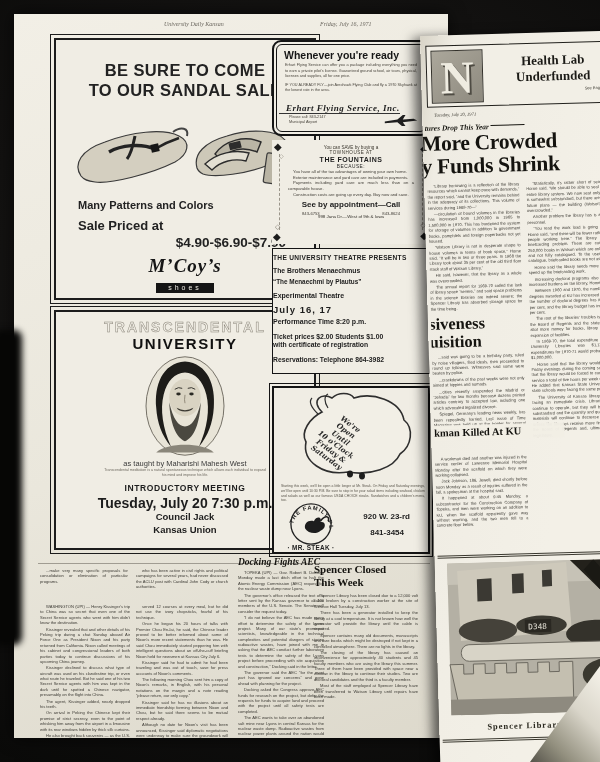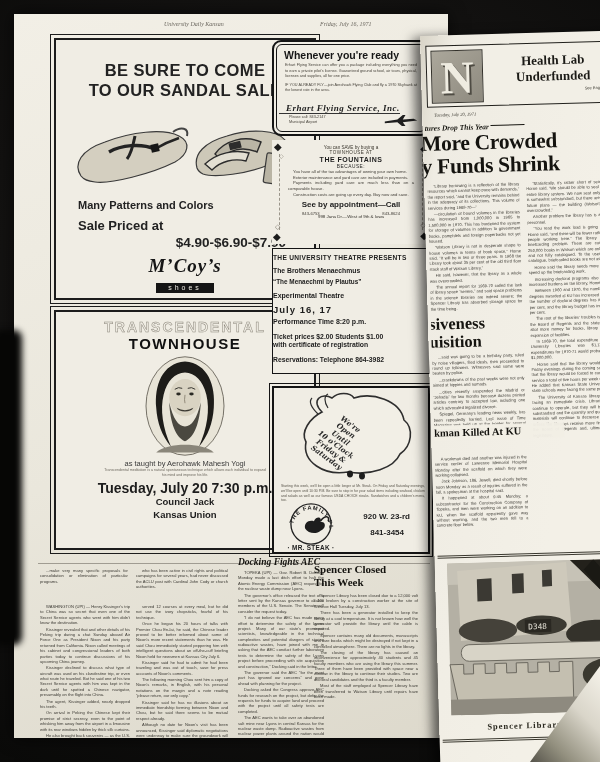--- a/index.html
+++ b/index.html
@@ -208,36 +208,37 @@
     <div class="sandal-prices">$4.90-$6.90-$7.90</div>
     <div class="mccoys">
       <div class="mccoys-script">M’Coy’s</div>
       <div><span class="mccoys-shoes">shoes</span></div>
 
     </div>
   </div>
 
   <div id="tm-ad">
     <div class="tm-title1">TRANSCENDENTAL</div>
-    <div class="tm-title2">TOWNHOUSE</div>
+    <div class="tm-title2">UNIVERSITY</div>
     <svg id="tm-portrait" width="88" height="104" viewBox="0 0 90 112">
       <ellipse cx="45" cy="56" rx="42" ry="53" fill="#e8e4d7" stroke="#6b675d" stroke-width="1"></ellipse>
       <path d="M45,8 C20,10 12,34 14,58 C15,74 20,88 30,100 C21,80 18,60 22,44 C26,28 34,21 45,20 C56,21 64,28 68,44 C72,60 69,80 60,100 C70,88 75,74 76,58 C78,34 70,10 45,8 Z" fill="#1d1c19"></path>
       <ellipse cx="45" cy="47" rx="17" ry="20" fill="#d9d3c2"></ellipse>
       <ellipse cx="38" cy="43" rx="2.4" ry="1.6" fill="#2a2924"></ellipse>
       <ellipse cx="52" cy="43" rx="2.4" ry="1.6" fill="#2a2924"></ellipse>
       <path d="M34,38 q4,-3 8,-1 M48,37 q4,-2 8,1" stroke="#2a2924" stroke-width="1" fill="none"></path>
       <path d="M45,44 q-1,6 0,9" stroke="#8c8575" stroke-width="1" fill="none"></path>
       <path d="M36,58 q9,5 18,0 q-2,4 -9,4 q-7,0 -9,-4 Z" fill="#3c3a33"></path>
       <path d="M28,52 C29,74 35,90 45,94 C55,90 61,74 62,52 C58,70 52,78 45,78 C38,78 32,70 28,52 Z" fill="#4a4840"></path>
       <path d="M14,106 C26,95 64,95 76,106 Z" fill="#8a867a"></path>
     </svg>
-    <div class="tm-caption">as taught by Aerohawk Mahesh Yogi</div>
+    <div class="tm-caption">as taught by Maharishi Mahesh West</div>
     <div class="tm-fine">Transcendental meditation is a natural spontaneous technique which allows each individual to expand</div>
     <div class="tm-fine">his mind and improve his life.</div>
+    <div class="tm-meeting">INTRODUCTORY MEETING</div>
     <div class="tm-datetime">Tuesday, July 20  7:30 p.m.</div>
     <div class="tm-place">Council Jack</div>
     <div class="tm-place">Kansas Union</div>
   </div>
 
   <div id="flying-ad">
     <div class="fly-inner">
       <div class="fly-headline">Whenever you're ready</div>
       <div class="fly-para">Erhart Flying Service can offer you a package including everything you need to earn a private pilot's license. Guaranteed ground school, air tours, physical, licenses and supplies, all for one price.</div>
       <div class="fly-para">IF YOU ALREADY FLY—join Aerohawk Flying Club and fly a 1970 Skyhawk at the lowest rate in the area.</div>

